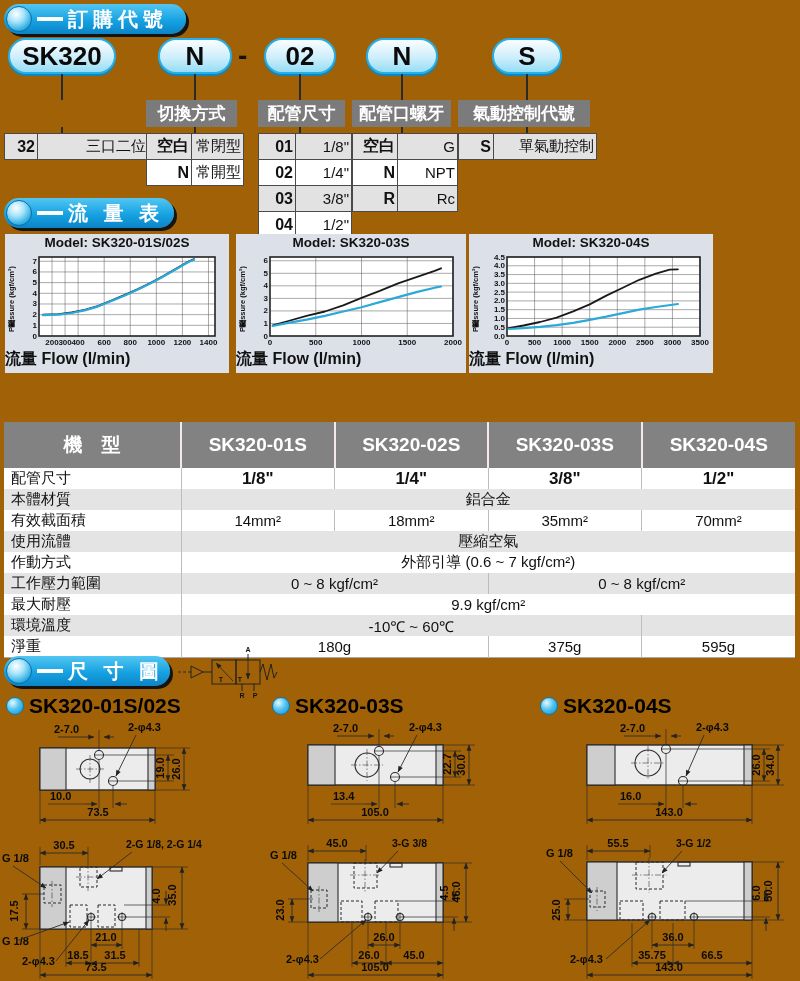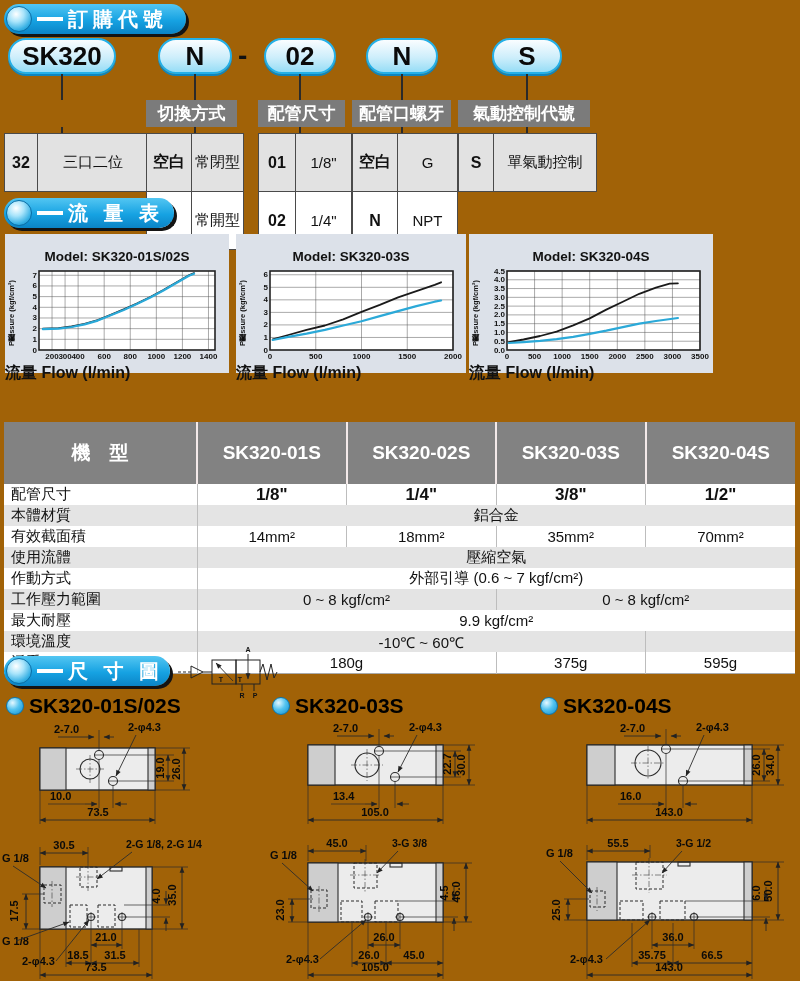--- a/index.html
+++ b/index.html
@@ -20,37 +20,37 @@
   .bubble{position:absolute;height:36px;border-radius:18px;
         background:linear-gradient(180deg,#fafdff,#cdeefb 55%,#96ddf6);
         border:2px solid #24b0e8;box-shadow:0 2px 0 #0f85bd;
         display:flex;align-items:center;justify-content:center;
         font-size:26px;font-weight:bold;color:#0a0a0a;box-sizing:border-box}
   .codedash{position:absolute;font-size:28px;font-weight:bold;color:#111}
   .vline{position:absolute;width:2px;background:#2a2a2a}
   .ghead{position:absolute;height:27px;background:#7b7b7b;color:#fff;font-weight:bold;
         font-size:17px;display:flex;align-items:center;justify-content:center;box-sizing:border-box}
   .otable{position:absolute;border-collapse:collapse;background:#fff}
-  .otable td{border:1.6px solid #4a4a4a;height:25px;text-align:center;font-size:15px;padding:16px 2px;background:#fff}
+  .otable td{border:1.6px solid #4a4a4a;height:25px;text-align:right;font-size:15px;padding:0 2px;background:#fff}
   .otable .code{font-weight:bold;font-size:16px}
   .otable tr.sh td{background:#e2e2e2}
 
   
   .chart-panel{position:absolute;background:#dce1e9}
-  .chart-title{text-align:center;font-weight:bold;font-size:13.5px;padding-top:15px;height:17px}
+  .chart-title{text-align:center;font-weight:bold;font-size:13.5px;padding-top:1px;height:17px}
   .chart-flex{display:flex;align-items:stretch}
   .ylab{width:14px;writing-mode:vertical-rl;transform:rotate(180deg);font-size:7.5px;
         font-weight:bold;text-align:center;white-space:nowrap;line-height:14px}
   .xlab{text-align:left;font-weight:bold;font-size:16px;height:16px}
   .tick{font:bold 8px "Liberation Sans",sans-serif;fill:#111}
 
   
   .spec{position:absolute;left:4px;top:422px;width:791px;border-collapse:collapse;table-layout:fixed}
   .spec th{background:#828282;color:#fff;font-size:19px;font-weight:bold;height:30px;
-        border-left:2px solid #f3e9e9;padding:16px}
+        border-left:2px solid #f3e9e9;padding:8px}
   .spec th:first-child{border-left:none}
   .spec td{height:21px;font-size:15px;text-align:center;color:#111;padding:0}
   .spec td.label{text-align:left;padding-left:7px;font-size:15px}
   .spec td.val{border-left:1px solid #bdbdbd}
   .spec tr.g td{background:#e4e4e4}
   .spec tr.w td{background:#ffffff}
   .spec tr.pipe td.val{font-weight:bold;font-size:17px}
   .spec{border-bottom:1px solid #aaa}
 
   

